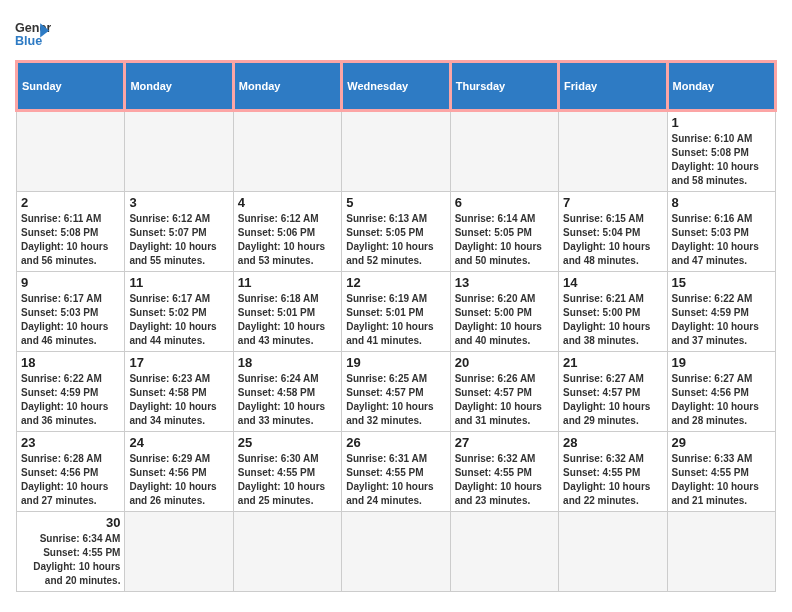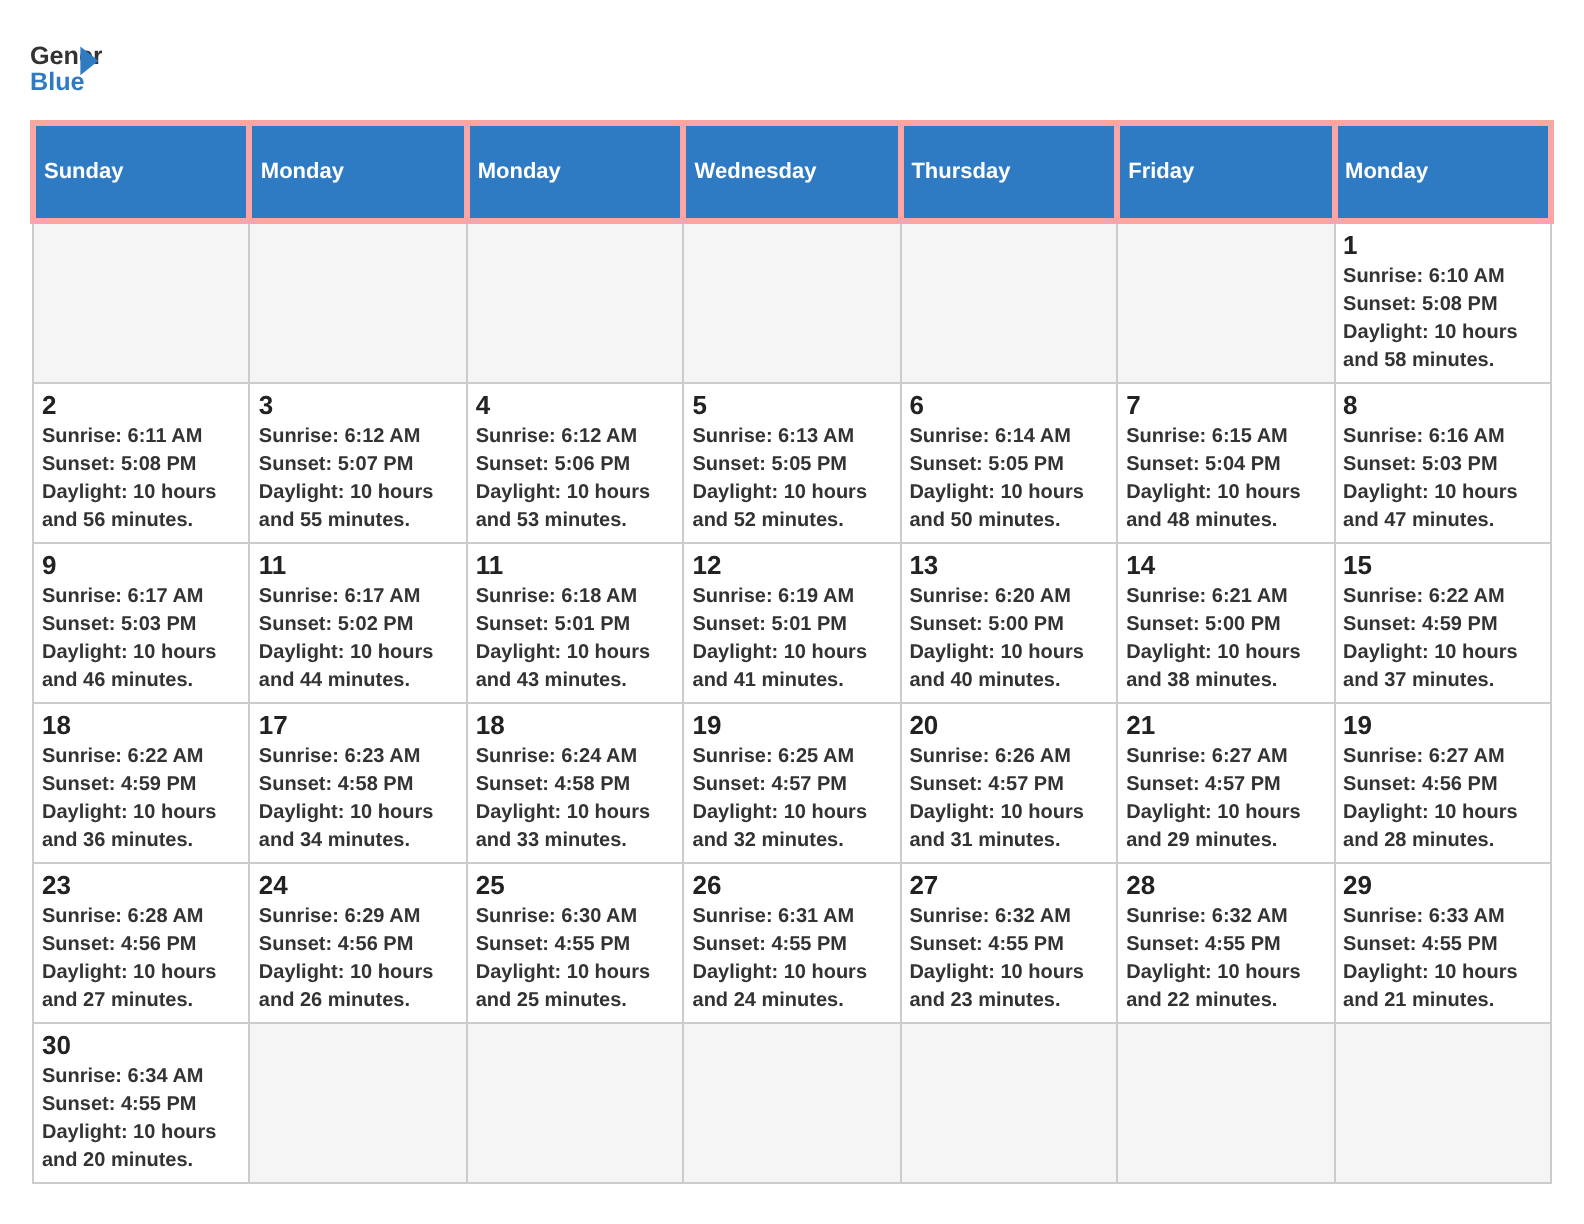--- a/index.html
+++ b/index.html
@@ -76,20 +76,21 @@
       margin-bottom: 2px;
     }
     .day-info {
       font-size: 10px;
       color: #333;
       line-height: 1.4;
       font-weight: bold;
     }
     .last-row td {
       height: 70px;
+      text-align: right;
     }
   </style>
 </head>
 <body>
 
 <div class="page">
   <div class="header">
     <div class="logo">
       <svg class="logo-icon" viewBox="0 0 40 40">
         <text x="0" y="18" font-size="14" font-family="Arial" font-weight="bold" fill="#333">General</text>

